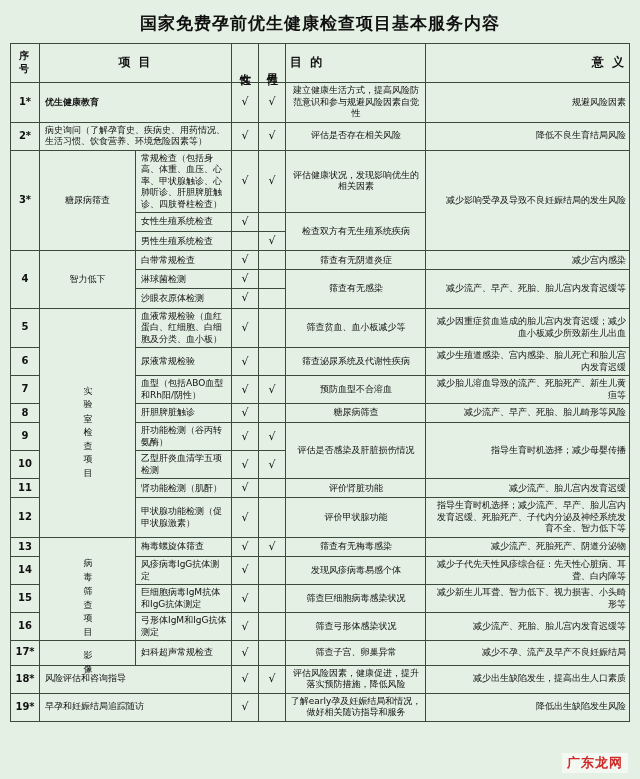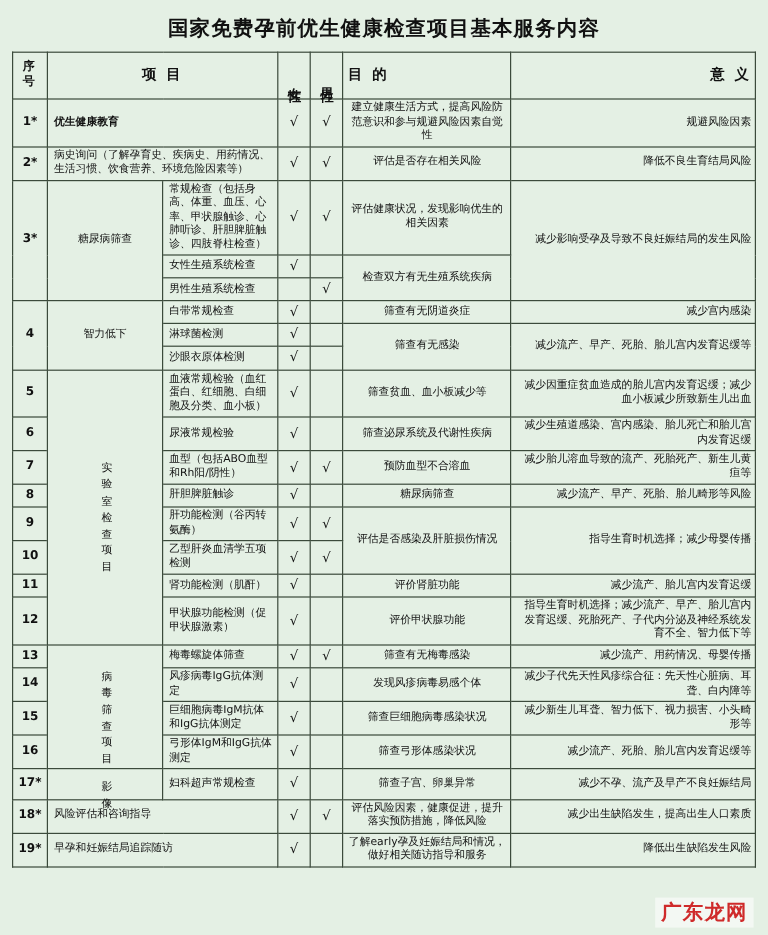--- a/index.html
+++ b/index.html
@@ -70,21 +70,21 @@
     font-weight:bold;
   }
   .sub-label{
     width:54px;text-align:center;font-size:9px;
   }
   .chk{font-size:11px;}
   .bold{font-weight:bold;}
   .watermark{
     position:absolute;
     right:12px;bottom:6px;
-    font-size:17px;
+    font-size:13px;
     font-weight:bold;
     color:#cf2a2a;
     background:rgba(255,255,255,0.55);
     padding:1px 5px;
     letter-spacing:1px;
     font-family:"DejaVu Serif","Liberation Serif",serif;
   }
 </style>
 </head>
 <body>
@@ -230,21 +230,21 @@
         <td class="c-mean">指导生育时机选择；减少流产、早产、胎儿宫内发育迟缓、死胎死产、子代内分泌及神经系统发育不全、智力低下等</td>
       </tr>
 
       <tr>
         <td class="c-no">13</td>
         <td class="c-vert" rowspan="4"><span class="vtext">病 毒 筛 查 项 目</span></td>
         <td class="c-item">梅毒螺旋体筛查</td>
         <td class="c-sex chk">√</td>
         <td class="c-sex chk">√</td>
         <td class="c-purpose">筛查有无梅毒感染</td>
-        <td class="c-mean">减少流产、用药情况、母婴传播</td>
+        <td class="c-mean">减少流产、死胎死产、阴道分泌物</td>
       </tr>
       <tr>
         <td class="c-no">14</td>
         <td class="c-item">风疹病毒IgG抗体测定</td>
         <td class="c-sex chk">√</td>
         <td class="c-sex chk"></td>
         <td class="c-purpose">发现风疹病毒易感个体</td>
         <td class="c-mean">减少子代先天性风疹综合征：先天性心脏病、耳聋、白内障等</td>
       </tr>
       <tr>

